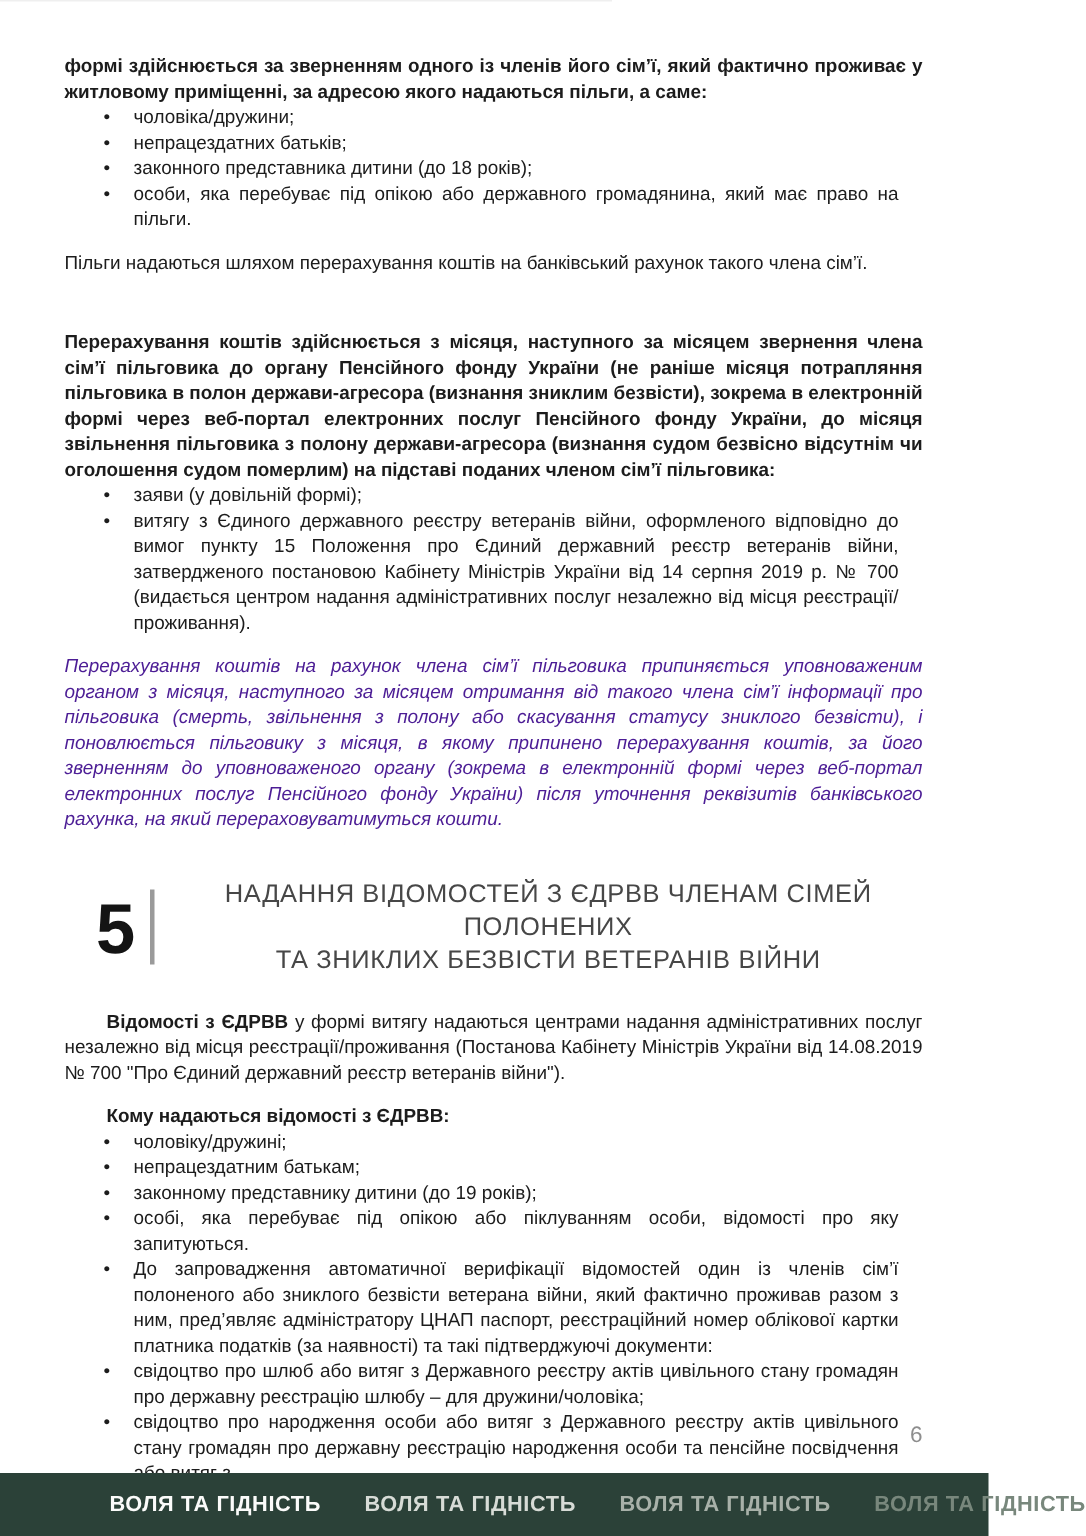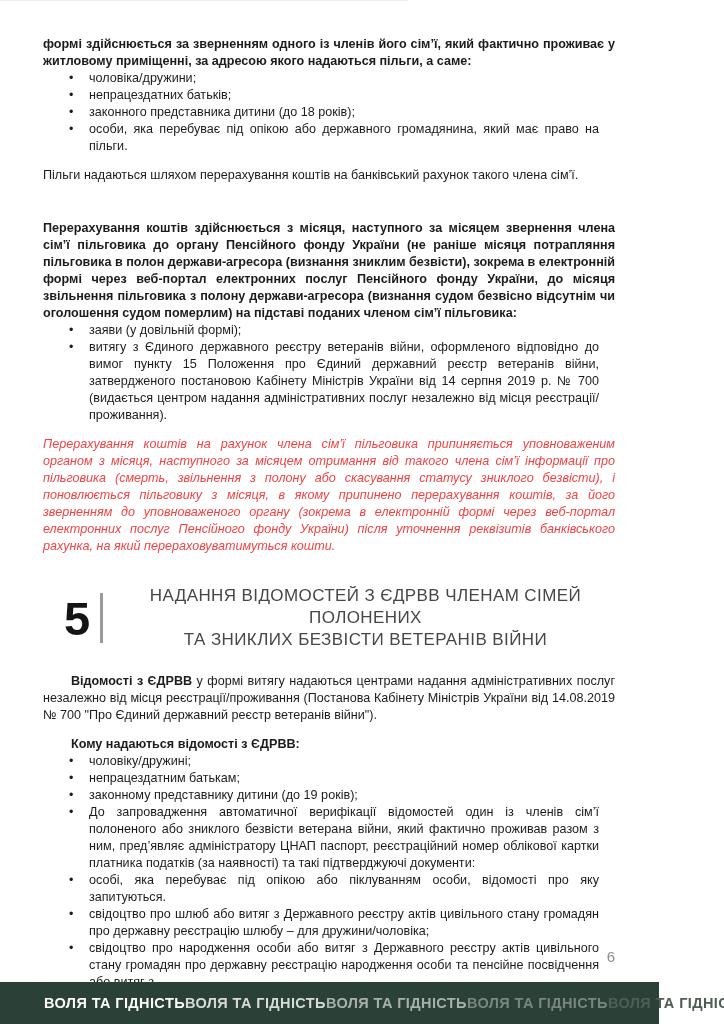--- a/index.html
+++ b/index.html
@@ -8,33 +8,33 @@
   .page{position:relative;width:659px;height:1024px;background:#fff;}
   .content{padding:36px 44px 0 43px;font-size:12.6px;line-height:17px;
            color:#1c1c1c;text-align:justify;}
   p{margin:0 0 12px 0;}
   .bold{font-weight:bold;padding-left:28px;}
   .lead{font-weight:bold;margin-bottom:0;}
   ul.bullets{list-style:none;margin:0 16px 12px 0;padding:0;}
   ul.bullets li{position:relative;padding-left:46px;text-align:justify;}
   ul.bullets li::before{content:"\2022";position:absolute;left:26px;top:0;}
   .transfer-bold{font-weight:bold;margin-bottom:0;margin-top:36px;}
-  .italic-para{font-style:italic;color:#ef4444;margin-bottom:30px;}
+  .italic-para{font-style:italic;color:#4c1d95;margin-bottom:30px;}
   .section-header{display:flex;align-items:center;margin:0 0 22px 21px;}
   .section-number{font-size:47px;font-weight:bold;color:#141414;line-height:1;
                   letter-spacing:-1px;}
   .section-divider{width:3px;height:50px;background:#9a9a9a;margin:0 13px 0 11px;}
   .section-title{font-size:17px;line-height:22px;color:#474747;
                  letter-spacing:0.4px;text-align:center;}
   .page-number{position:absolute;top:948px;right:44px;font-size:15px;
                color:#8e8e8e;text-align:right;}
   .footer-bar{position:absolute;left:0;right:0;bottom:0;height:42px;
               display:flex;align-items:center;justify-content:space-between;
               padding:0 16px 0 44px;box-sizing:border-box;white-space:nowrap;}
-  .footer-bar span{font-size:14.5px;font-weight:bold;letter-spacing:0.4px;}
+  .footer-bar span{font-size:14.5px;font-weight:bold;letter-spacing:0.4px;margin-left:29px;}
   .hairline{position:absolute;top:0;left:0;width:408px;height:1px;background:#efefef;}
 </style>
 </head>
 <body>
 
 <div class="page">
   <div class="hairline"></div>
 
   <div class="content">
 
@@ -68,22 +68,22 @@
     </div>
 
     <p><span class="bold">Відомості з ЄДРВВ</span><span> у формі витягу надаються центрами надання адміністративних послуг незалежно від місця реєстрації/проживання (Постанова Кабінету Міністрів України від 14.08.2019 № 700 "Про Єдиний державний реєстр ветеранів війни").</span></p>
 
     <p class="bold" style="margin-bottom:0;">Кому надаються відомості з ЄДРВВ:</p>
 
     <ul class="bullets">
       <li>чоловіку/дружині;</li>
       <li>непрацездатним батькам;</li>
       <li>законному представнику дитини (до 19 років);</li>
+      <li>особі, яка перебуває під опікою або піклуванням особи, відомості про яку запитуються.</li>
       <li>До запровадження автоматичної верифікації відомостей один із членів сім’ї полоненого або зниклого безвісти ветерана війни, який фактично проживав разом з ним, пред’являє адміністратору ЦНАП паспорт, реєстраційний номер облікової картки платника податків (за наявності) та такі підтверджуючі документи:</li>
-      <li>особі, яка перебуває під опікою або піклуванням особи, відомості про яку запитуються.</li>
       <li>свідоцтво про шлюб або витяг з Державного реєстру актів цивільного стану громадян про державну реєстрацію шлюбу – для дружини/чоловіка;</li>
       <li>свідоцтво про народження особи або витяг з Державного реєстру актів цивільного стану громадян про державну реєстрацію народження особи та пенсійне посвідчення або витяг з</li>
     </ul>
   </div>
 
   <div class="page-number">6</div>
 
   <div class="footer-bar" style="background-color: rgb(43, 65, 56);">
     <span style="color: rgb(251, 251, 250);">ВОЛЯ ТА ГІДНІСТЬ</span>
     <span style="color: rgb(215, 219, 214);">ВОЛЯ ТА ГІДНІСТЬ</span>

